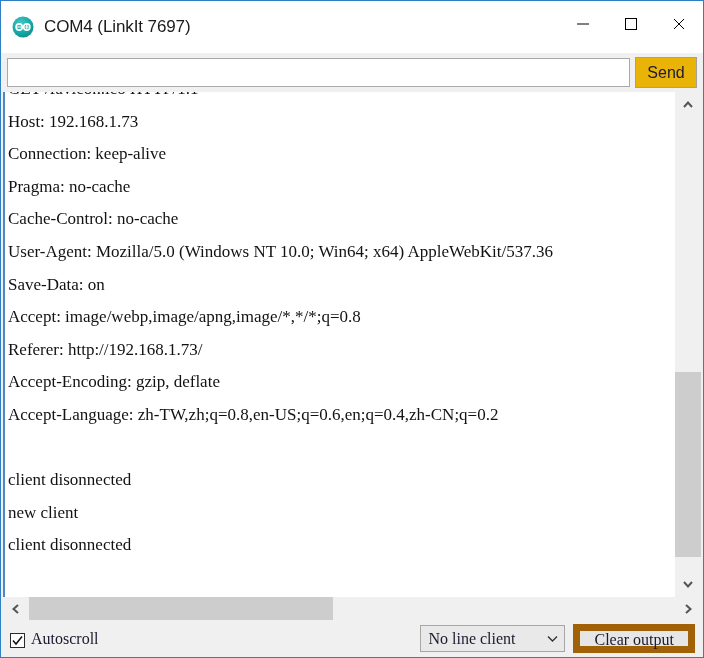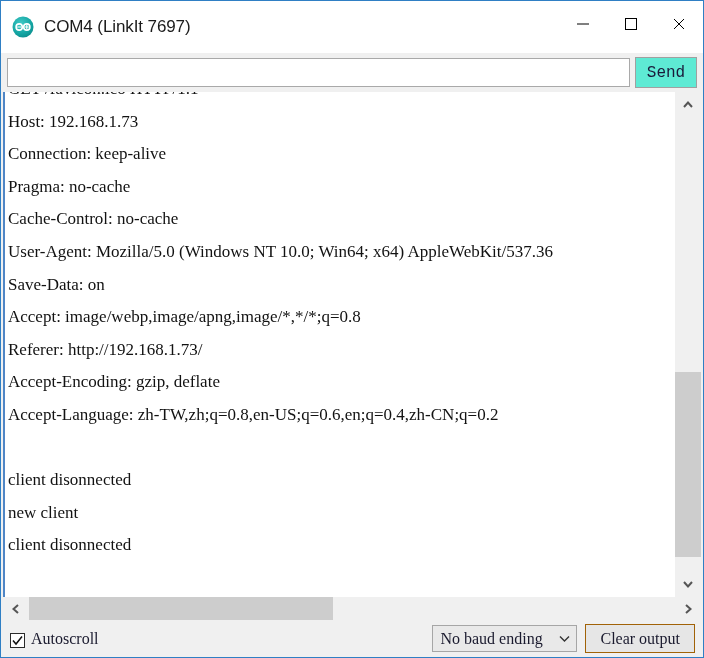--- a/index.html
+++ b/index.html
@@ -89,23 +89,23 @@
     font-size: 15px;
     padding: 0 4px;
     outline: none;
     color: #000;
   }
   .send-button {
     flex: 0 0 auto;
     width: 62px;
     height: 31px;
     box-sizing: border-box;
-    background: #5eead4;
+    background: #eab308;
     border: 1px solid #a0a0a0;
-    font-family: Liberation Mono, monospace;
+    font-family: Liberation Sans, sans-serif;
     font-size: 16px;
     color: #1a1a3a;
     margin-right: 3px;
     cursor: default;
   }
 
   
   .output-wrap {
     flex: 1 1 auto;
     position: relative;
@@ -248,21 +248,21 @@
     display: flex;
     align-items: center;
   }
   .combo.line-ending { width: 145px; }
   .combo.baud { width: 120px; }
   .clear-button {
     height: 29px;
     box-sizing: border-box;
     padding: 0 14px;
     background: #e6e6e6;
-    border: 1px solid #a16207;
+    border: 7px solid #a16207;
     font-family: "Liberation Serif", serif;
     font-size: 16px;
     color: #1a1a2e;
     margin-left: 8px;
     margin-right: 2px;
     cursor: default;
     white-space: nowrap;
   }
 </style>
 </head>
@@ -367,21 +367,21 @@
         <svg width="13" height="13" viewBox="0 0 13 13" style="display: block;">
           <polyline points="2,6.5 5,10 11,2.5" fill="none" stroke="#111" stroke-width="1.5"></polyline>
         </svg>
       </span>
       <span class="autoscroll-label">Autoscroll</span>
     </div>
 
     <div class="spacer"></div>
 
     <div class="combo line-ending">
-      <span class="combo-label">No baud ending</span>
+      <span class="combo-label">No line client</span>
       <span class="combo-arrow">
         <svg width="13" height="13" viewBox="0 0 13 13">
           <polyline points="2,4.5 6.5,9 11,4.5" fill="none" stroke="#333" stroke-width="1.4"></polyline>
         </svg>
       </span>
     </div>
 
 
     <button class="clear-button">Clear output</button>
   </div>

